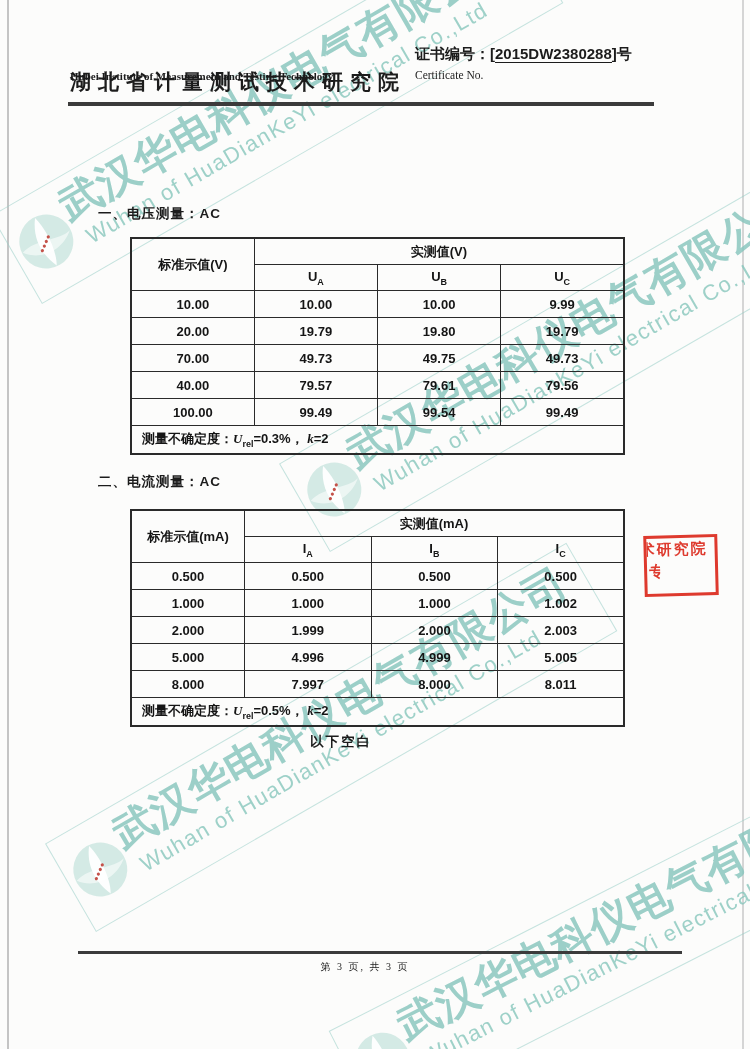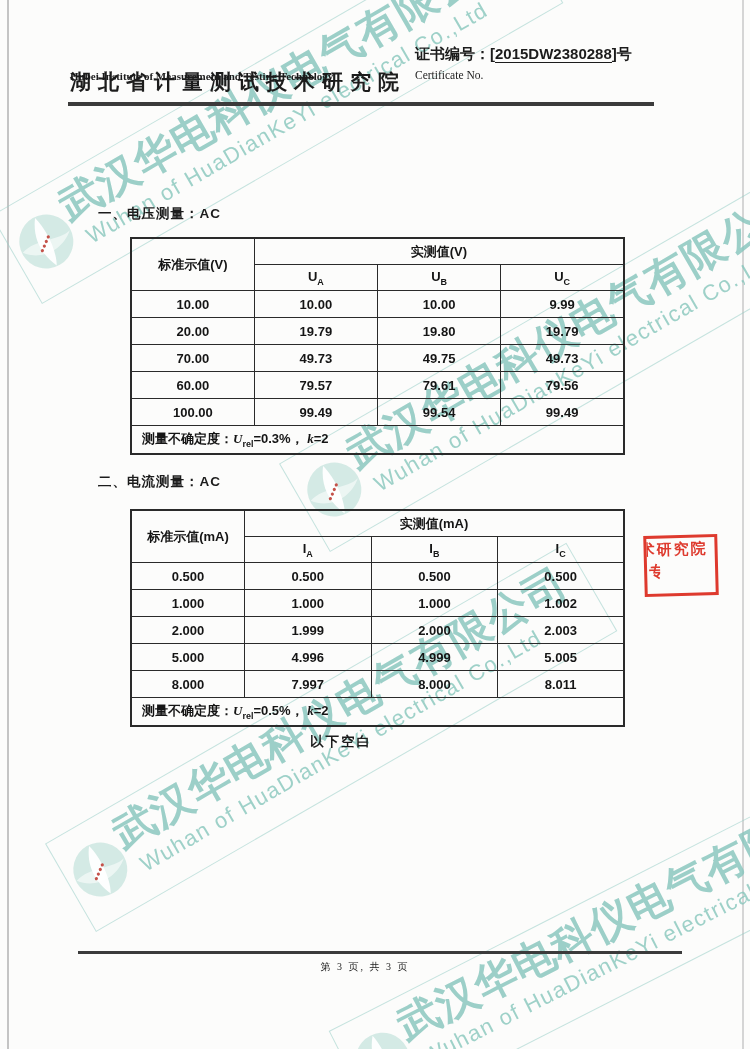--- a/index.html
+++ b/index.html
@@ -181,21 +181,21 @@
           <td>19.80</td>
           <td>19.79</td>
     </tr>
     <tr class="drow">
       <td>70.00</td>
           <td>49.73</td>
           <td>49.75</td>
           <td>49.73</td>
     </tr>
     <tr class="drow">
-      <td>60.00</td>
+      <td>40.00</td>
           <td>79.57</td>
           <td>79.61</td>
           <td>79.56</td>
     </tr>
     <tr class="drow">
       <td>100.00</td>
           <td>99.49</td>
           <td>99.54</td>
           <td>99.49</td>
     </tr>

